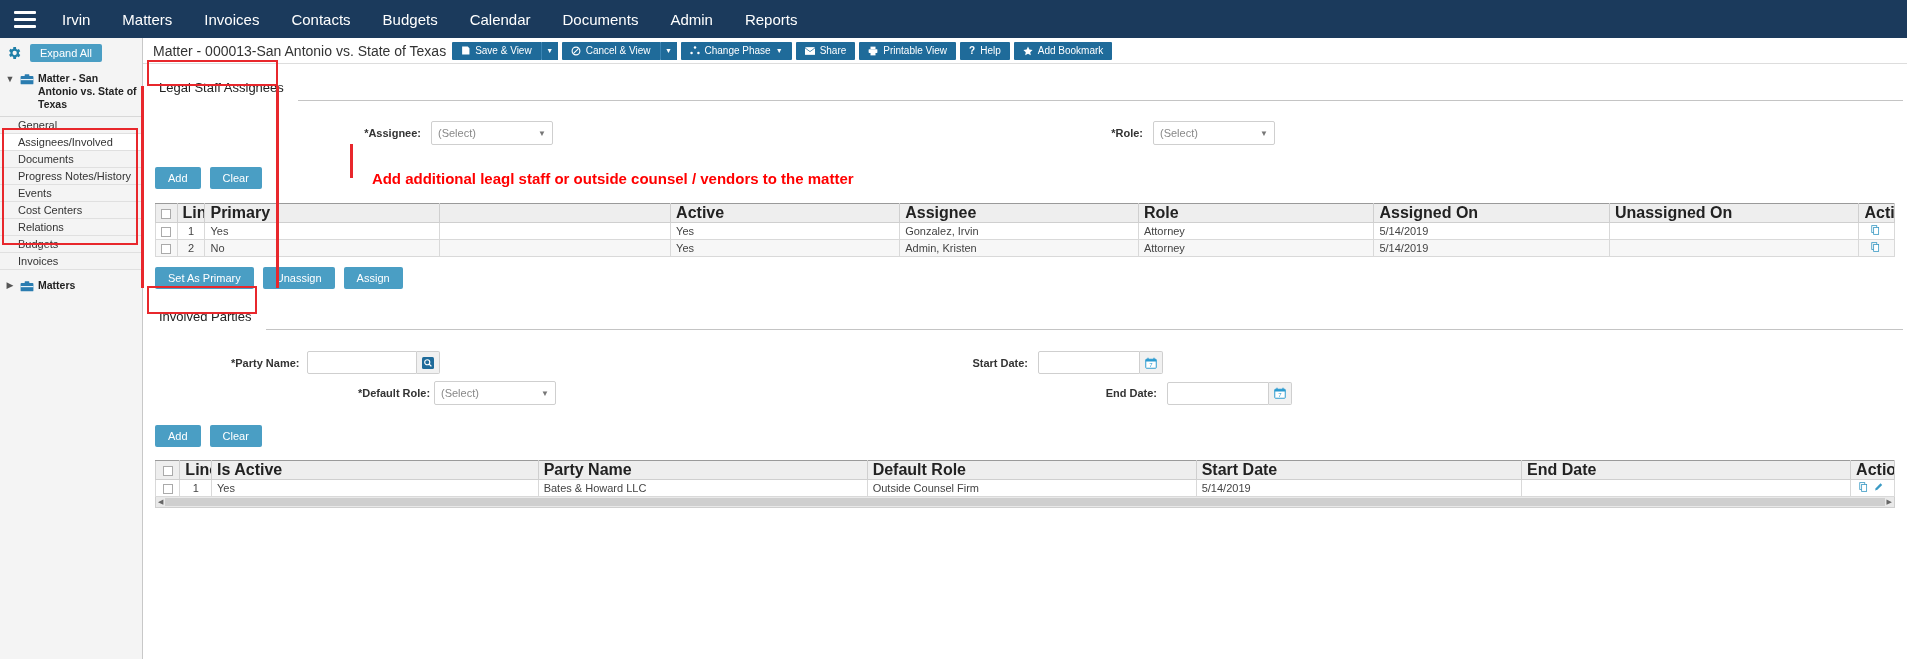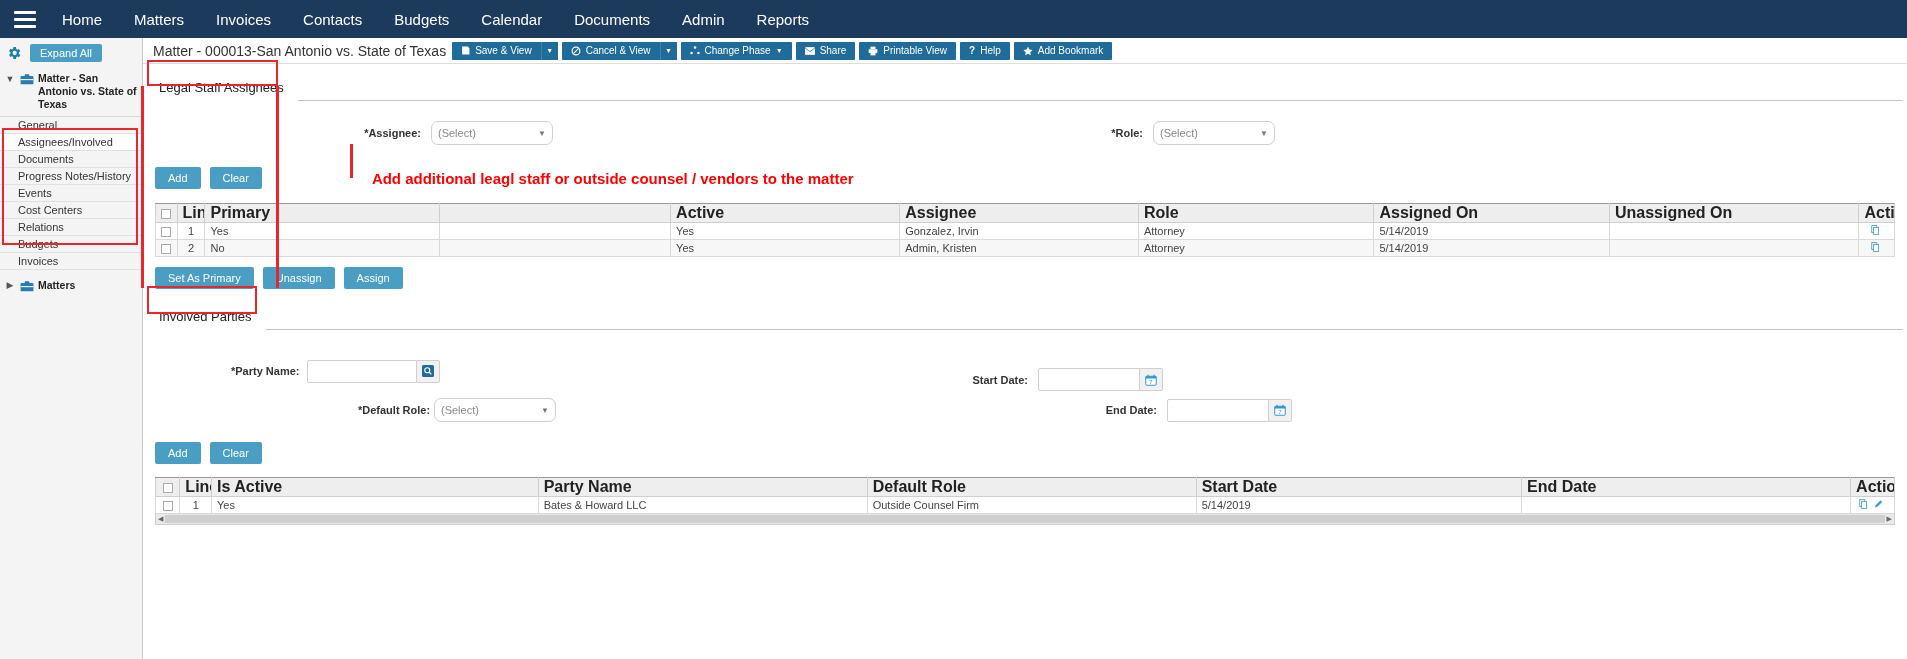--- a/index.html
+++ b/index.html
@@ -94,21 +94,21 @@
   }
   .section-rule { border-bottom:1px solid #c4c4c4; margin-top:-1px; margin-right:4px; }
 
   
   .form-row { display:flex; align-items:center; width:100%; }
   .fld { display:flex; align-items:center; }
   .fld-label { font-size:11px; color:#333; font-weight:bold; text-align:right; white-space:nowrap; }
   .sel {
     width:122px; height:24px; border:1px solid #cfcfcf; background:#fff;
     display:flex; align-items:center; justify-content:space-between;
-    padding:0 6px; font-size:11px; color:#888; cursor:pointer; border-radius:7px;
+    padding:0 6px; font-size:11px; color:#888; cursor:pointer; border-radius:2px;
   }
   .sel .ar { color:#777; font-size:8px; }
   .txtin {
     width:110px; height:23px; border:1px solid #cfcfcf; background:#fff;
     font-size:11px; padding:0 5px; border-radius:2px 0 0 2px; outline:none;
     font-family:"Liberation Sans", sans-serif;
   }
   .in-addon {
     width:23px; height:23px; border:1px solid #cfcfcf; border-left:none;
     background:#f1f1f1; display:flex; align-items:center; justify-content:center;
@@ -154,21 +154,21 @@
 <body>
 
 <div class="app">
 
   <div class="topnav">
     <div class="hamburger">
       <span></span>
         <span></span>
         <span></span>
     </div>
-    <div class="navitem">Home</div>
+    <div class="navitem">Irvin</div>
     <div class="navitem">Matters</div>
     <div class="navitem">Invoices</div>
     <div class="navitem">Contacts</div>
     <div class="navitem">Budgets</div>
     <div class="navitem">Calendar</div>
     <div class="navitem">Documents</div>
     <div class="navitem">Admin</div>
     <div class="navitem">Reports</div>
   </div>
 
@@ -417,21 +417,21 @@
           <input class="txtin" type="text" value="" style="">
           <div class="in-addon">
             <svg width="12" height="12" viewBox="0 0 16 16">
                 <rect width="16" height="16" rx="2" fill="#1f6b9a"></rect>
                 <circle cx="7" cy="7" r="3.4" fill="none" stroke="#fff" stroke-width="1.5"></circle>
                 <line x1="9.5" y1="9.5" x2="12.5" y2="12.5" stroke="#fff" stroke-width="1.8"></line>
               </svg>
           </div>
         </div>
       </div>
-      <div class="fld" style="margin-left:530px;margin-top:17px;">
+      <div class="fld" style="margin-left:530px;">
         <div class="fld-label" style="width:58px;">Start Date:</div>
         <div style="display:flex; margin-left:10px;">
           <input class="txtin" type="text" style="width: 102px;" value="">
           <div class="in-addon">
             <svg width="12" height="12" viewBox="0 0 16 16">
                 <rect x="1" y="3" width="14" height="12" rx="1" fill="#fff" stroke="#2a9ad0" stroke-width="1.3"></rect>
                 <rect x="1" y="3" width="14" height="3" fill="#2a9ad0"></rect>
                 <line x1="4" y1="1" x2="4" y2="4" stroke="#2a9ad0" stroke-width="1.6"></line>
                 <line x1="12" y1="1" x2="12" y2="4" stroke="#2a9ad0" stroke-width="1.6"></line>
                 <text x="8" y="13" font-size="8" text-anchor="middle" fill="#2a9ad0" font-family="Liberation Sans">7</text>

